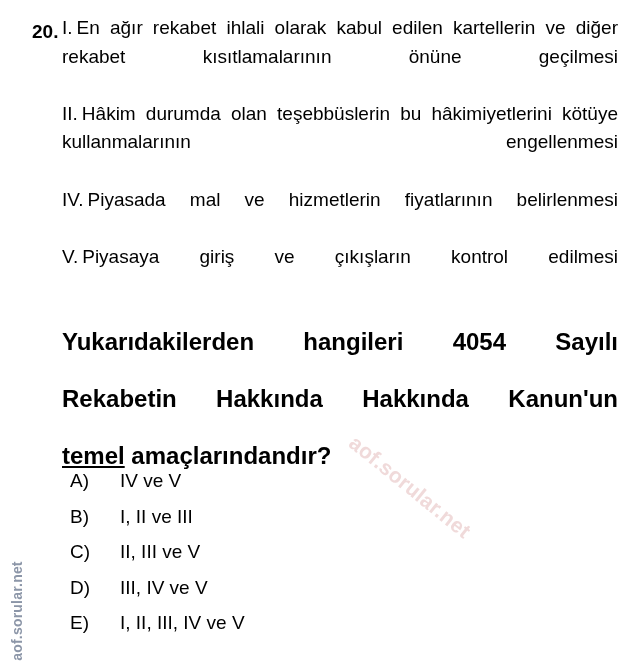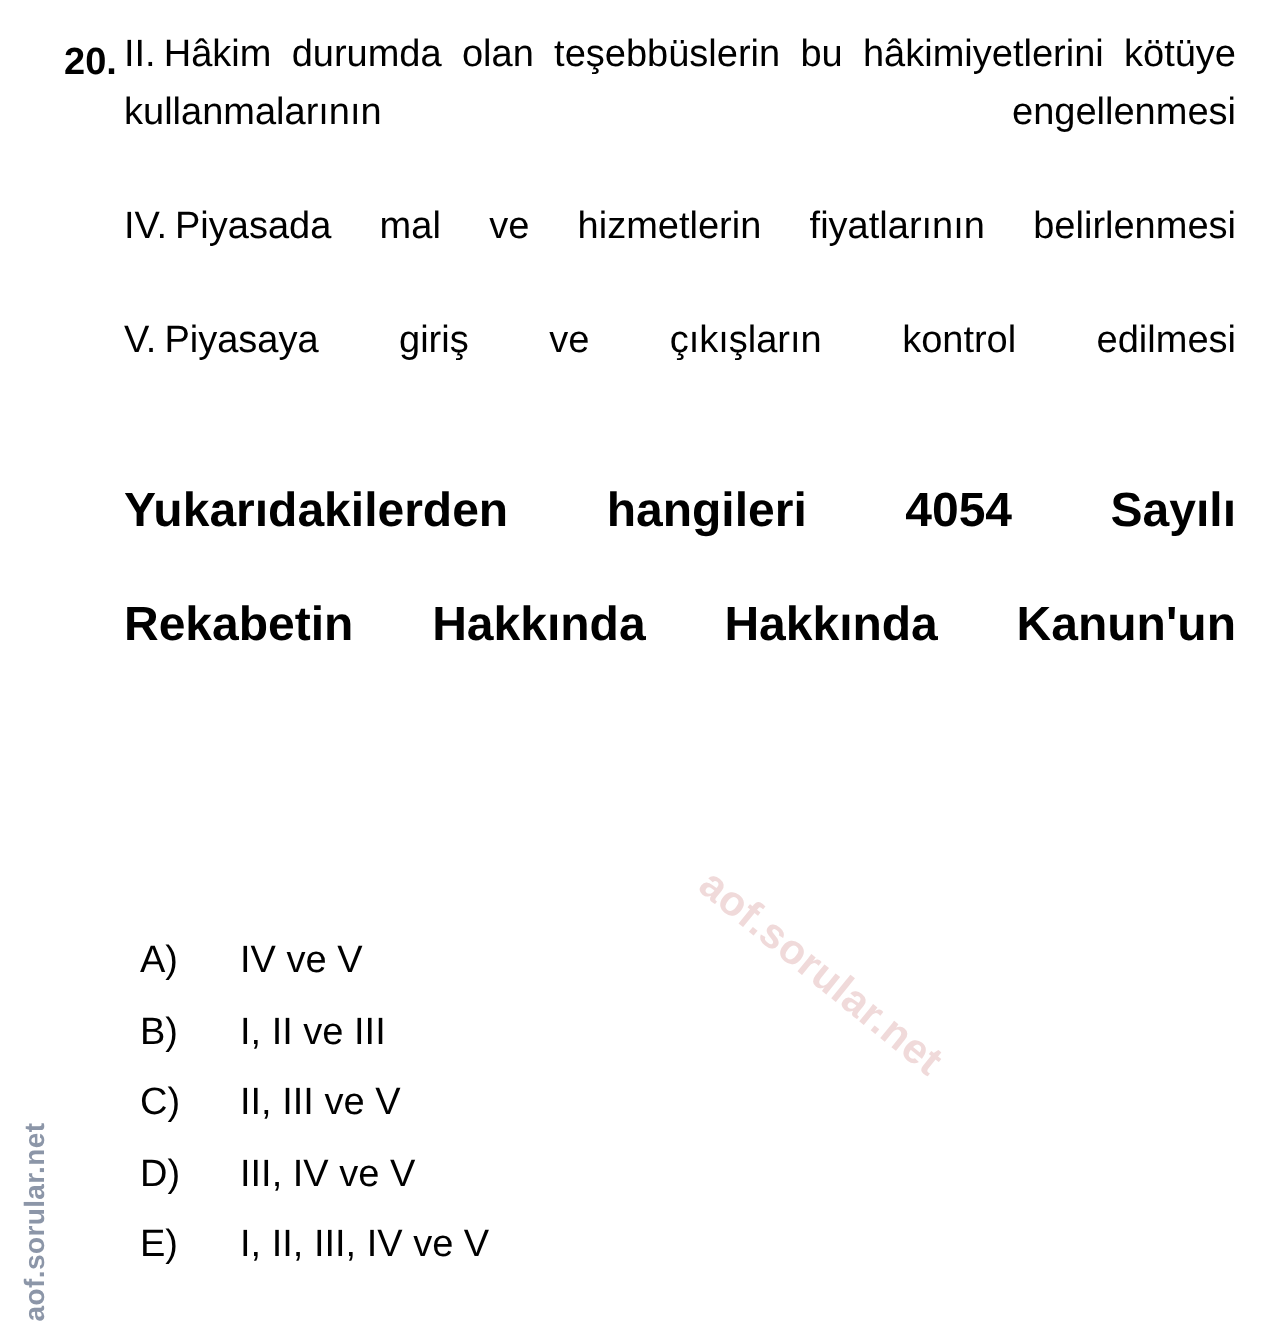--- a/index.html
+++ b/index.html
@@ -151,35 +151,37 @@
 <div id="page">
 
   <div class="question">
 
     <div class="q-number">20.</div>
 
     <div class="q-body">
 
       <div class="statements">
 
+        <p class="statement"><span class="rn">I.</span><span>En ağır rekabet ihlali olarak kabul edilen kartellerin ve diğer rekabet kısıtlamalarının önüne geçilmesi</span></p>
 
         <p class="statement"><span class="rn">II.</span><span>Hâkim durumda olan teşebbüslerin bu hâkimiyetlerini kötüye kullanmalarının engellenmesi</span></p>
 
 
         <p class="statement"><span class="rn">IV.</span><span>Piyasada mal ve hizmetlerin fiyatlarının belirlenmesi</span></p>
 
         <p class="statement"><span class="rn">V.</span><span>Piyasaya giriş ve çıkışların kontrol edilmesi</span></p>
 
       </div>
 
       <div class="spacer-line"></div>
 
       <div class="stem">
         <span class="line1">Yukarıdakilerden hangileri 4054 Sayılı</span>
         <span class="line2">Rekabetin Hakkında Hakkında Kanun'un</span>
+        <span class="line3"><span class="u">temel</span><span> amaçlarındandır?</span></span>
       </div>
 
     </div>
   </div>
 
   <div class="options">
 
     <div class="option">
       <span class="option-label">A)</span>
       <span class="option-text">IV ve V</span>

